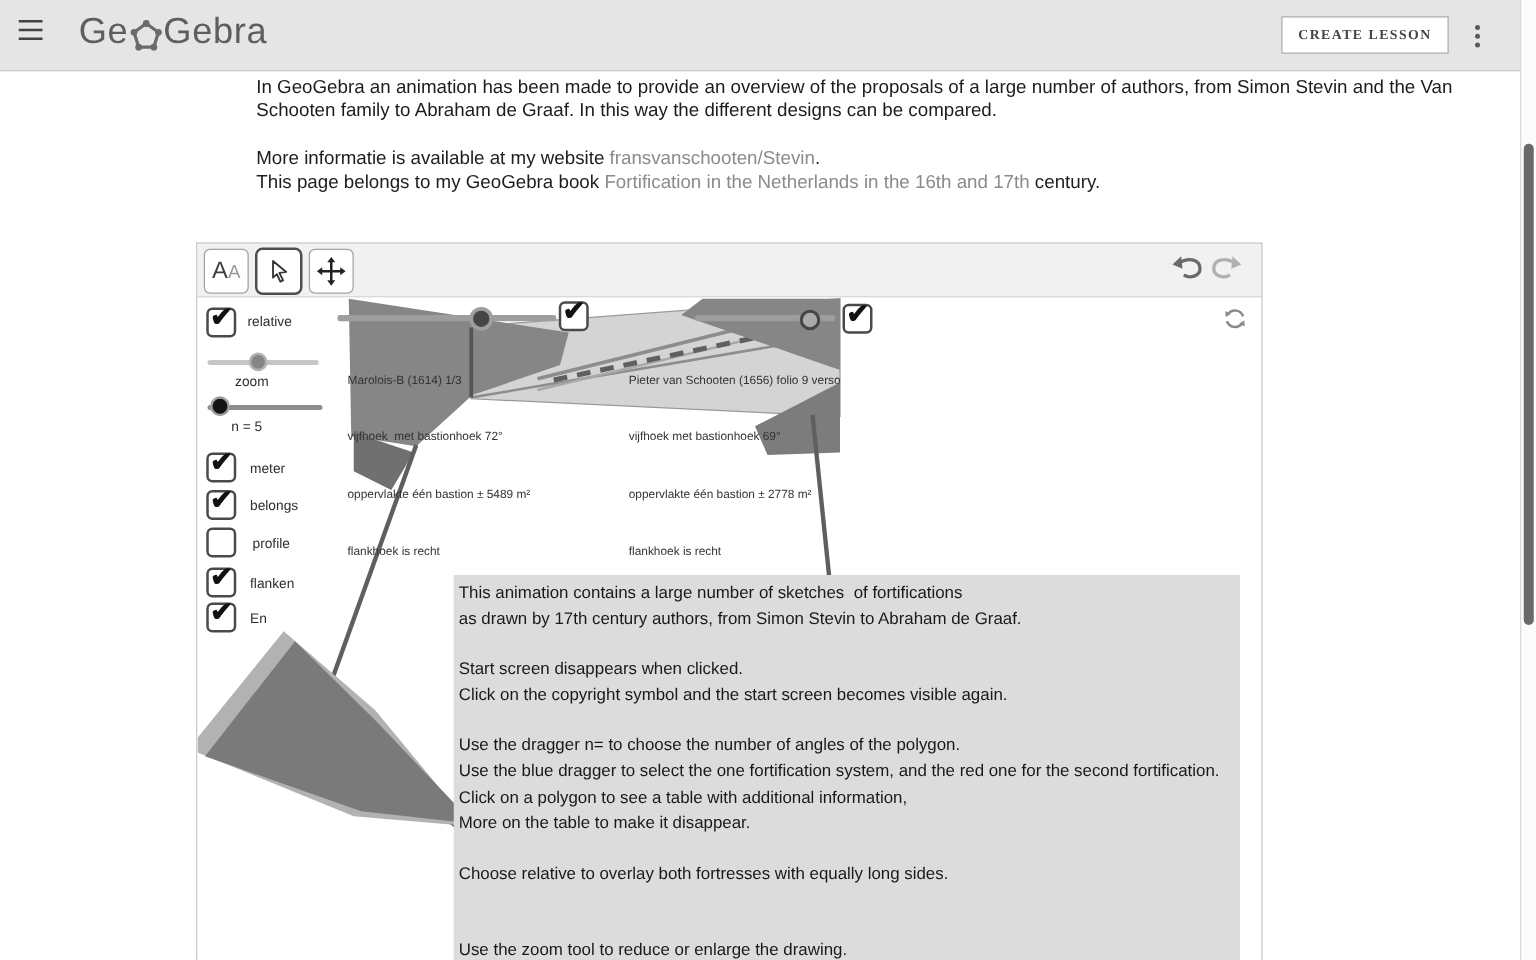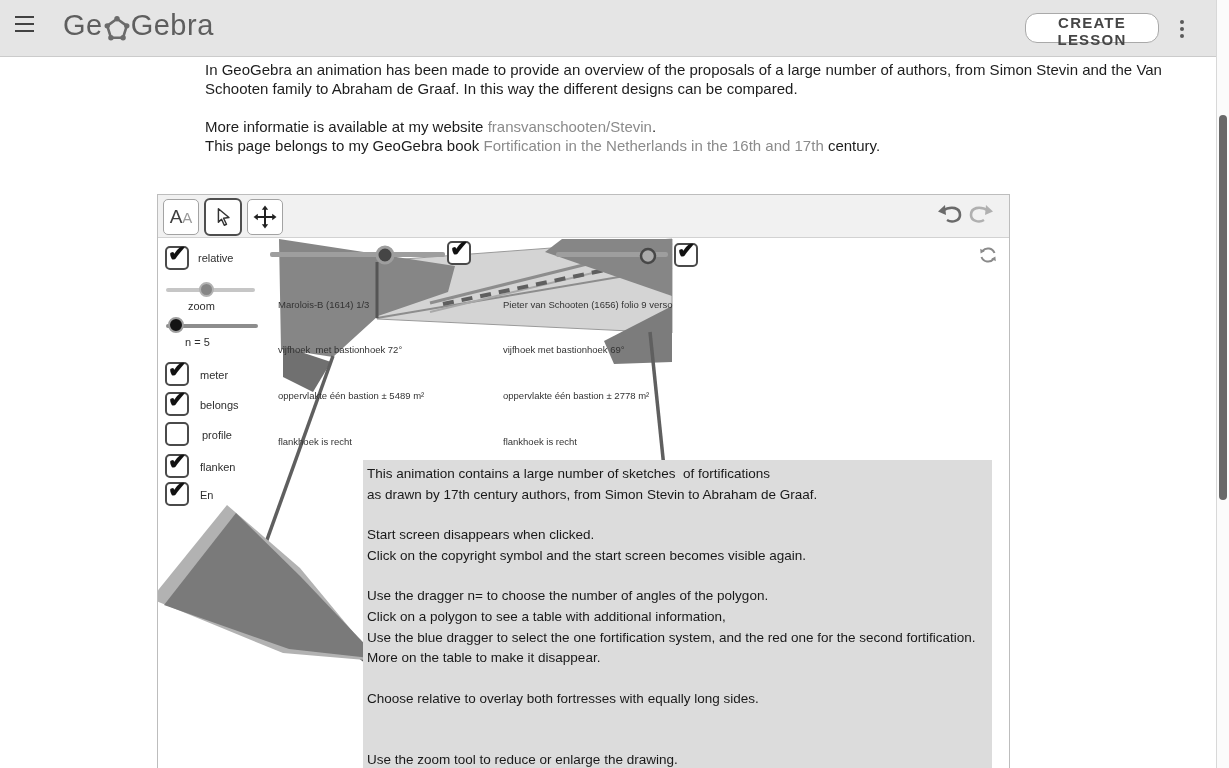--- a/index.html
+++ b/index.html
@@ -8,22 +8,22 @@
 
   
   #header { position:absolute; left:0; top:0; width:1216px; height:57px;
             background:#e5e5e5; border-bottom:1px solid #cbcbcb; }
   #hamburger { position:absolute; left:15px; top:16px; width:19px; height:16px; cursor:pointer; }
   #hamburger span { display:block; height:2px; background:#424242; margin-bottom:5px; }
   #logo { position:absolute; left:63px; top:9px; font-size:29px; color:#5e5e5e;
           display:flex; align-items:center; letter-spacing:.5px; }
   #logo svg { margin:4px 1px 0 1px; }
   #create-lesson { position:absolute; left:1025px; top:13px; width:134px; height:30px;
-            background:#fff; border:1px solid #a9a9a9; border-radius:12px;
-            font-family:Liberation Sans, sans-serif; font-size:15px; font-weight:bold;
+            background:#fff; border:1px solid #a9a9a9; border-radius:0;
+            font-family:Liberation Serif, serif; font-size:11px; font-weight:bold;
             letter-spacing:1.2px; color:#454545; cursor:pointer; }
   #kebab { position:absolute; left:1176px; top:17px; width:12px; cursor:pointer; text-align:center; }
   #kebab i { display:block; width:4px; height:4px; border-radius:50%; background:#5a5a5a; margin:3px auto; }
 
   
   .intro-line { position:absolute; left:157px; white-space:pre; font-size:15px;
                 line-height:19px; color:#1d1d1d;margin-left:48px; }
   .link-gray { color:#8b8b8b; cursor:pointer; }
 
   
@@ -246,22 +246,22 @@
       <div class="instr-p">
         <div class="instr-line">This animation contains a large number of sketches  of fortifications</div>
         <div class="instr-line">as drawn by 17th century authors, from Simon Stevin to Abraham de Graaf.</div>
       </div>
       <div class="instr-p">
         <div class="instr-line">Start screen disappears when clicked.</div>
         <div class="instr-line">Click on the copyright symbol and the start screen becomes visible again.</div>
       </div>
       <div class="instr-p">
         <div class="instr-line">Use the dragger n= to choose the number of angles of the polygon.</div>
+        <div class="instr-line">Use the blue dragger to select the one fortification system, and the red one for the second fortification.</div>
         <div class="instr-line">Click on a polygon to see a table with additional information,</div>
-        <div class="instr-line">Use the blue dragger to select the one fortification system, and the red one for the second fortification.</div>
         <div class="instr-line">More on the table to make it disappear.</div>
       </div>
       <div class="instr-p wide-gap">
         <div class="instr-line">Choose relative to overlay both fortresses with equally long sides.</div>
       </div>
       <div class="instr-p">
         <div class="instr-line">Use the zoom tool to reduce or enlarge the drawing.</div>
       </div>
     </div>
 

